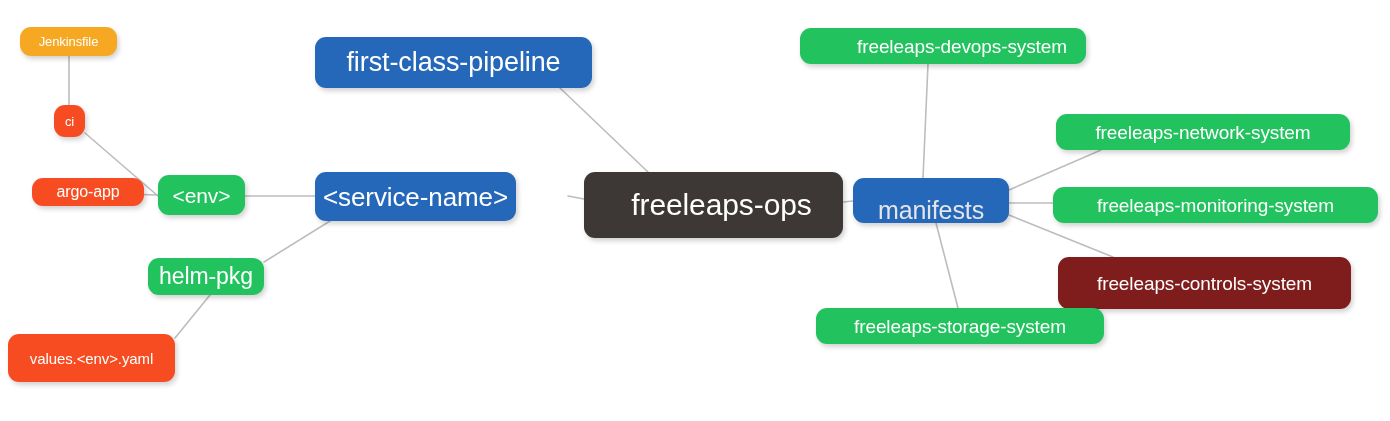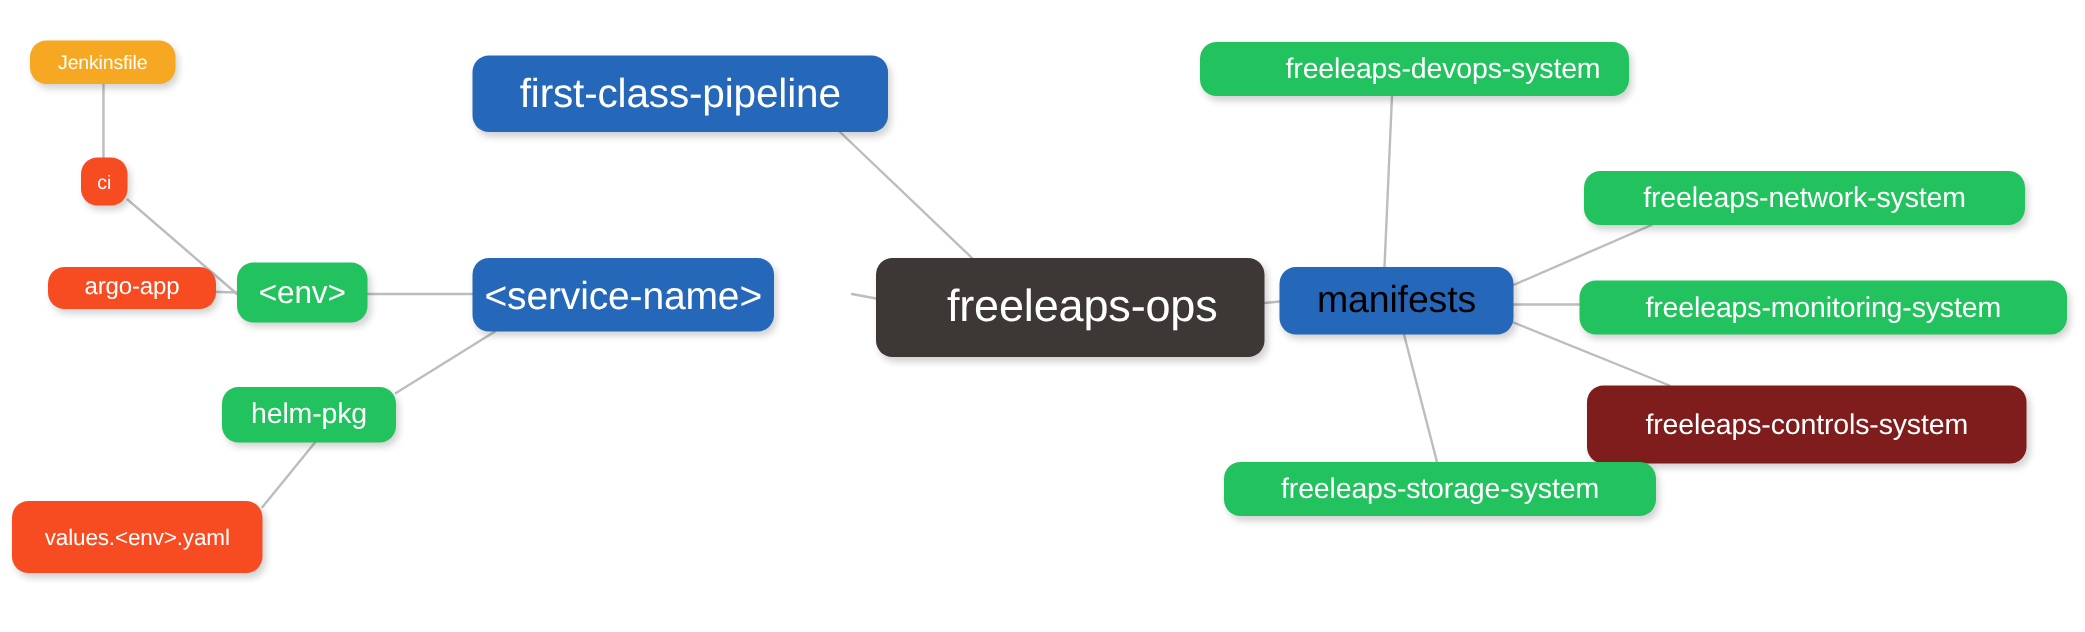--- a/index.html
+++ b/index.html
@@ -72,36 +72,36 @@
       </div>
       <div class="node" style="left: 54px; top: 105px; width: 31px; height: 32px; background: rgb(247, 76, 33); font-size: 13px; color: rgb(255, 255, 255);">
         <span class="node-label">ci</span>
       </div>
       <div class="node" style="left: 32px; top: 178px; width: 112px; height: 28px; background: rgb(247, 76, 33); font-size: 16px; color: rgb(255, 255, 255);">
         <span class="node-label">argo-app</span>
       </div>
       <div class="node" style="left: 158px; top: 175px; width: 87px; height: 40px; background: rgb(34, 195, 94); font-size: 21px; color: rgb(255, 255, 255);">
         <span class="node-label">&lt;env&gt;</span>
       </div>
-      <div class="node" style="left: 148px; top: 258px; width: 116px; height: 37px; background: rgb(34, 195, 94); font-size: 19px; color: rgb(255, 255, 255);">
+      <div class="node" style="left: 148px; top: 258px; width: 116px; height: 37px; background: rgb(34, 195, 94); font-size: 23px; color: rgb(255, 255, 255);">
         <span class="node-label">helm-pkg</span>
       </div>
       <div class="node" style="left: 8px; top: 334px; width: 167px; height: 48px; background: rgb(247, 76, 33); font-size: 15px; color: rgb(255, 255, 255);">
         <span class="node-label">values.&lt;env&gt;.yaml</span>
       </div>
       <div class="node" style="left: 315px; top: 37px; width: 277px; height: 51px; background: rgb(37, 103, 184); font-size: 27px; color: rgb(255, 255, 255);">
         <span class="node-label">first-class-pipeline</span>
       </div>
       <div class="node" style="left: 315px; top: 172px; width: 201px; height: 49px; background: rgb(37, 103, 184); font-size: 26px; color: rgb(255, 255, 255);">
         <span class="node-label">&lt;service-name&gt;</span>
       </div>
       <div class="node" style="left: 584px; top: 172px; width: 259px; height: 66px; background: rgb(61, 56, 53); font-size: 30px; color: rgb(255, 255, 255); padding-left: 26px;">
         <span class="node-label">freeleaps-ops</span>
       </div>
-      <div class="node" style="left: 853px; top: 178px; width: 156px; height: 45px; background: rgb(37, 103, 184); font-size: 25px; color: #000000;">
+      <div class="node" style="left: 853px; top: 178px; width: 156px; height: 45px; background: rgb(37, 103, 184); font-size: 25px; color: #e5e5e5; align-items: flex-end;">
         <span class="node-label">manifests</span>
       </div>
       <div class="node" style="left: 800px; top: 28px; width: 286px; height: 36px; background: rgb(34, 195, 94); font-size: 19px; color: rgb(255, 255, 255); padding-left: 48px;">
         <span class="node-label">freeleaps-devops-system</span>
       </div>
       <div class="node" style="left: 1056px; top: 114px; width: 294px; height: 36px; background: rgb(34, 195, 94); font-size: 19px; color: rgb(255, 255, 255);">
         <span class="node-label">freeleaps-network-system</span>
       </div>
       <div class="node" style="left: 1053px; top: 187px; width: 325px; height: 36px; background: rgb(34, 195, 94); font-size: 19px; color: rgb(255, 255, 255);">
         <span class="node-label">freeleaps-monitoring-system</span>

